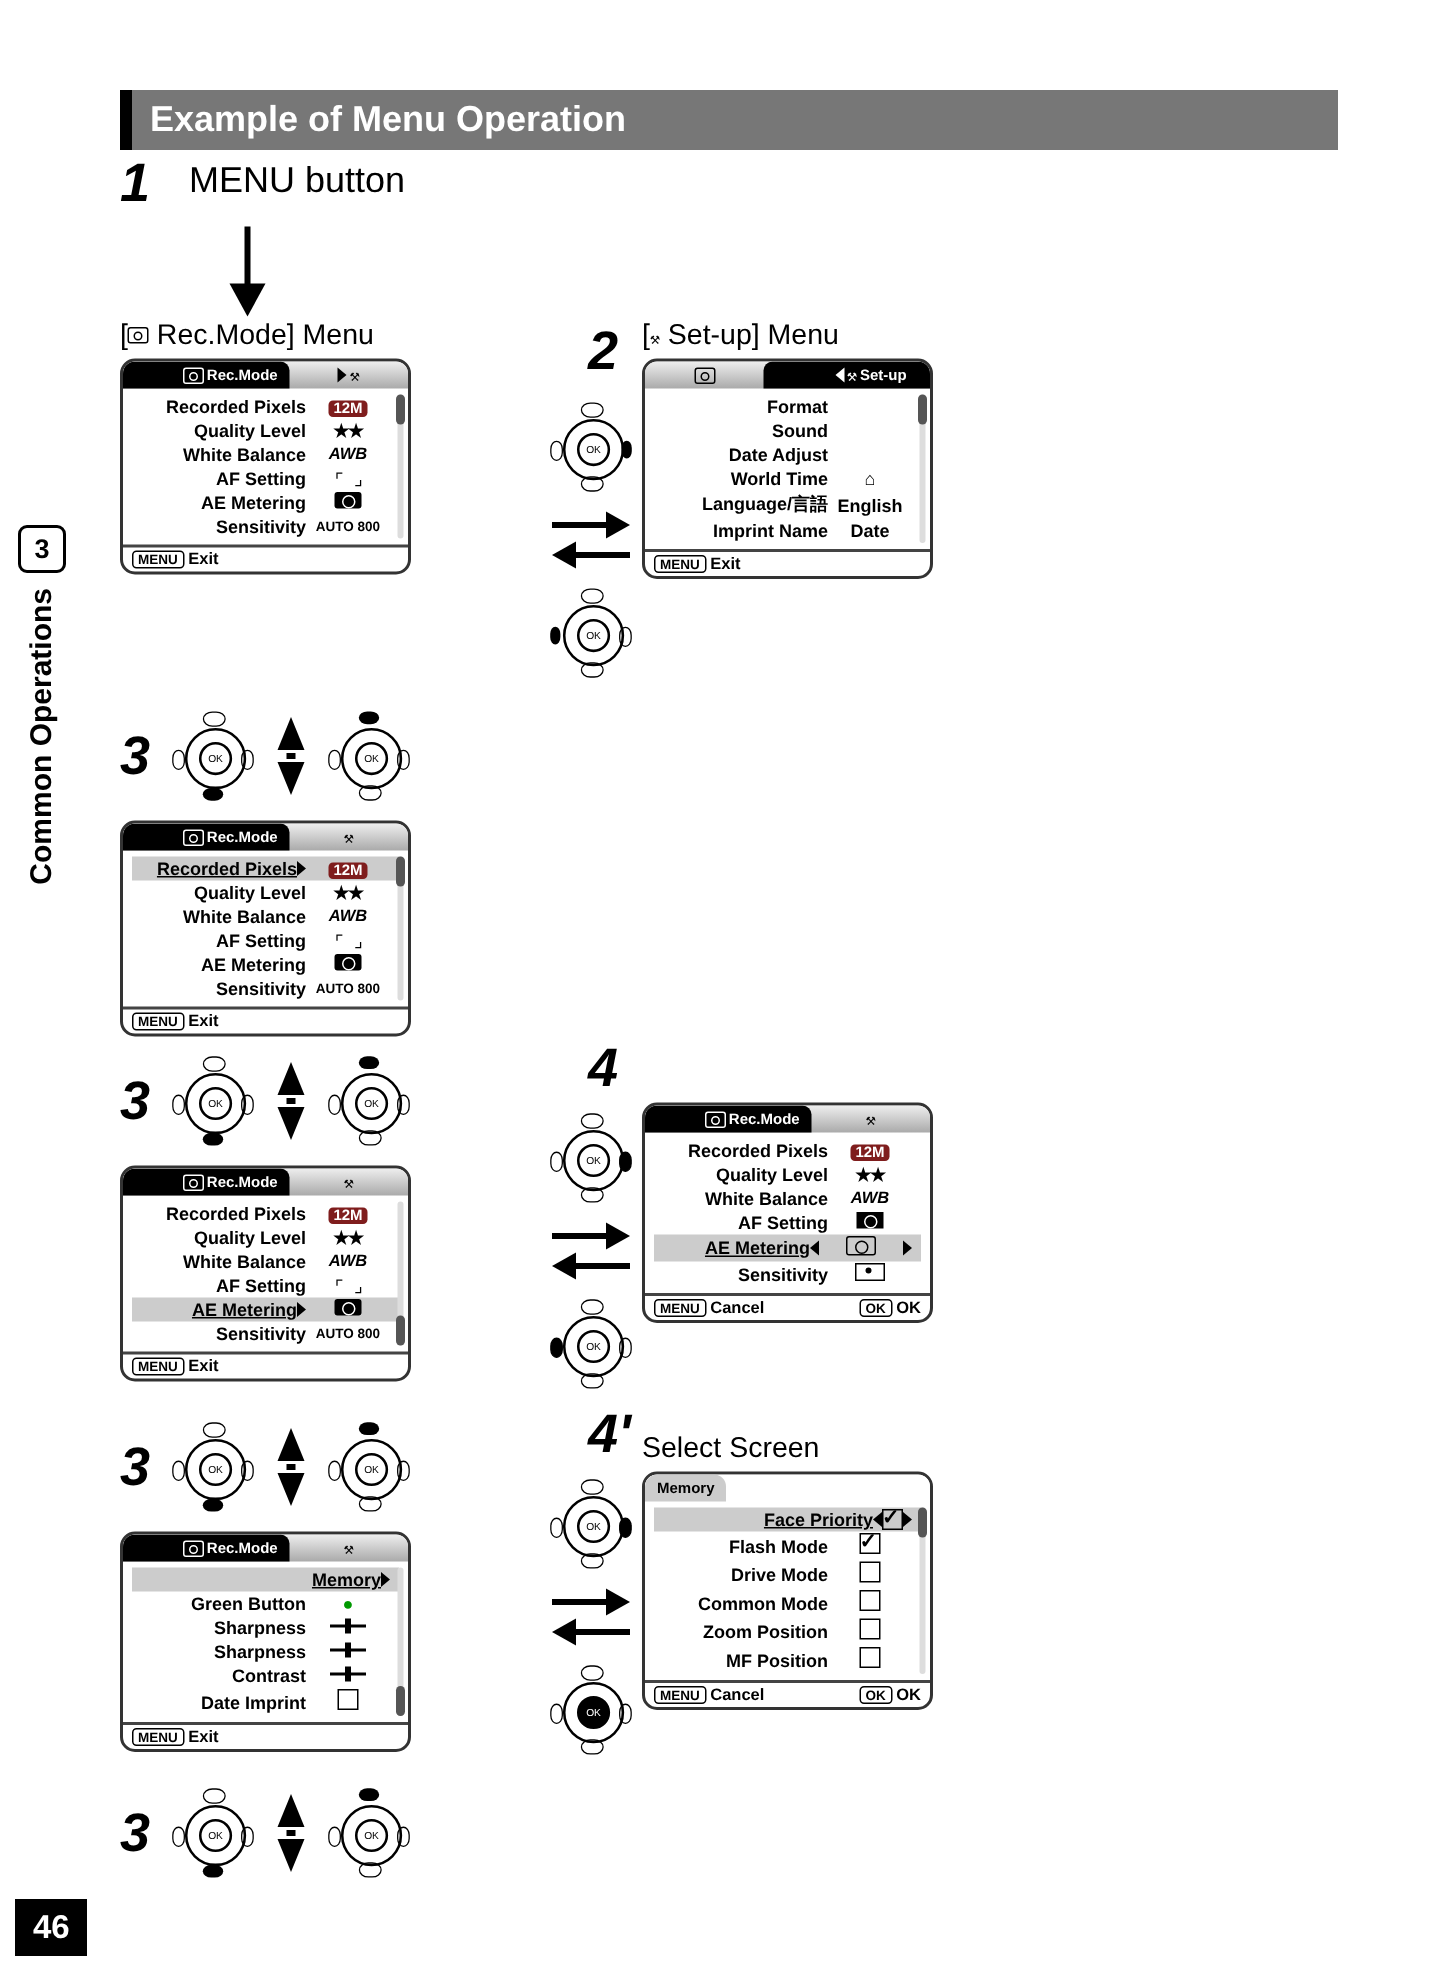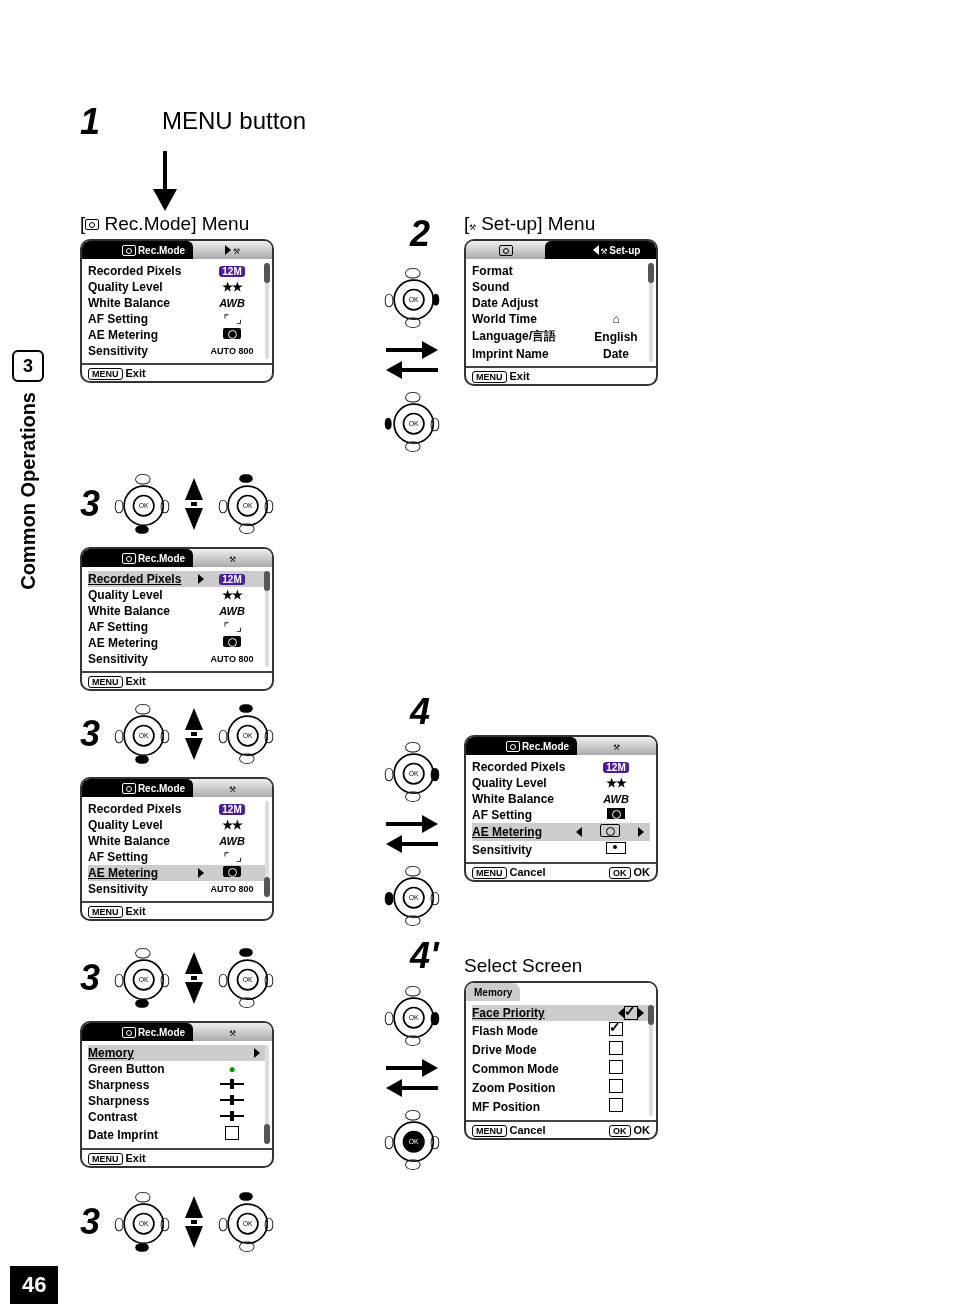--- a/index.html
+++ b/index.html
@@ -15,42 +15,42 @@
   .side-text { writing-mode:vertical-rl; text-orientation:mixed; font-size:20px; font-weight:bold; margin-top:10px; transform:rotate(180deg); }
 
   
   .heading-bar { position:absolute; left:80px; top:60px; width:780px; background:#777; color:#fff; font-size:24px; font-weight:bold; padding:6px 12px; border-left:8px solid #000; }
 
   
   .content { position:absolute; left:80px; top:95px; width:780px; }
 
   .step { display:flex; align-items:flex-start; gap:16px; margin:6px 0 0 0; }
   .num { font-size:36px; font-weight:bold; font-style:italic; width:30px; }
-  .step-text { font-size:24px; margin-top:6px;margin-left:36px; }
-
-  .row { display:flex; align-items:flex-start; gap:24px; }
+  .step-text { font-size:24px; margin-top:6px; }
+
+  .row { display:flex; align-items:flex-start; gap:6px; }
 
   .menu-label { font-size:19px; margin-bottom:4px; }
 
   
   .lcd { width:190px; border:2px solid #333; border-radius:10px; overflow:hidden; font-size:12px; font-weight:bold; }
   .lcd .tabs { display:flex; height:18px; background:linear-gradient(#eee,#aaa); }
   .lcd .tab { flex:1; display:flex; align-items:center; justify-content:center; font-size:10px; gap:2px; }
   .lcd .tab.active { background:#000; color:#fff; border-top-left-radius:6px; border-top-right-radius:6px;padding-left:32px; }
   .lcd .body { padding:4px 6px; position:relative; }
   .lcd .scroll-track { position:absolute; right:3px; top:4px; bottom:4px; width:4px; background:#ddd; border-radius:2px; }
   .lcd .scroll-thumb { position:absolute; right:2px; top:4px; width:6px; height:20px; background:#555; border-radius:3px; }
   .lcd .line { display:flex; justify-content:space-between; padding:1px 6px 1px 0; align-items:center; }
-  .lcd .line .k { flex:1; }
+  .lcd .line .k { flex:1;text-align:right; }
   .lcd .line .v { width:56px; text-align:center; }
   .lcd .line.sel { background:#ccc; }
   .lcd .line.sel .k { text-decoration:underline; }
   .lcd .footer { display:flex; justify-content:space-between; align-items:center; border-top:2px solid #444; padding:2px 6px; font-size:11px; }
   .lcd .btnbox { border:1px solid #000; border-radius:3px; padding:0 3px; font-size:9px; margin-right:3px; }
-  .pill { display:inline-block; background:#4c1d95; color:#fff; border-radius:3px; padding:0 3px; font-size:10px; }
+  .pill { display:inline-block; background:#7f1d1d; color:#fff; border-radius:3px; padding:0 3px; font-size:10px; }
   .stars { letter-spacing:-1px; }
   .awb { font-size:11px;font-style:italic; }
   .brackets { font-family:monospace; letter-spacing:-1px; }
   .metering { display:inline-block; width:18px; height:11px; background:#000; border-radius:2px; position:relative; }
   .metering::after { content:""; position:absolute; left:5px; top:2px; width:7px; height:7px; border:1px solid #fff; border-radius:50%; }
   .metering.open { background:transparent; border:1px solid #000; }
   .metering.open::after { border-color:#000; }
   .slider-icon { display:inline-block; width:24px; height:10px; position:relative; }
   .slider-icon::before { content:""; position:absolute; left:0; right:0; top:4px; height:2px; background:#000; }
   .slider-icon::after { content:""; position:absolute; left:10px; top:0; width:4px; height:10px; background:#000; }
@@ -109,20 +109,21 @@
 
   <div class="pagenum">46</div>
 
   <div class="side-tab">
     <div class="side-num-wrap">
       <div class="cap">3</div>
     </div>
     <div class="side-text">Common Operations</div>
   </div>
 
+  <div class="heading-bar">Example of Menu Operation</div>
 
   <div class="content">
 
     <div class="step">
       <div class="num">1</div>
       <div class="step-text">MENU button</div>
     </div>
 
     <div style="height:70px; position:relative;">
       <div style="position:absolute; left:83px; top:8px; width:4px; height:40px; background:#000;"></div>

